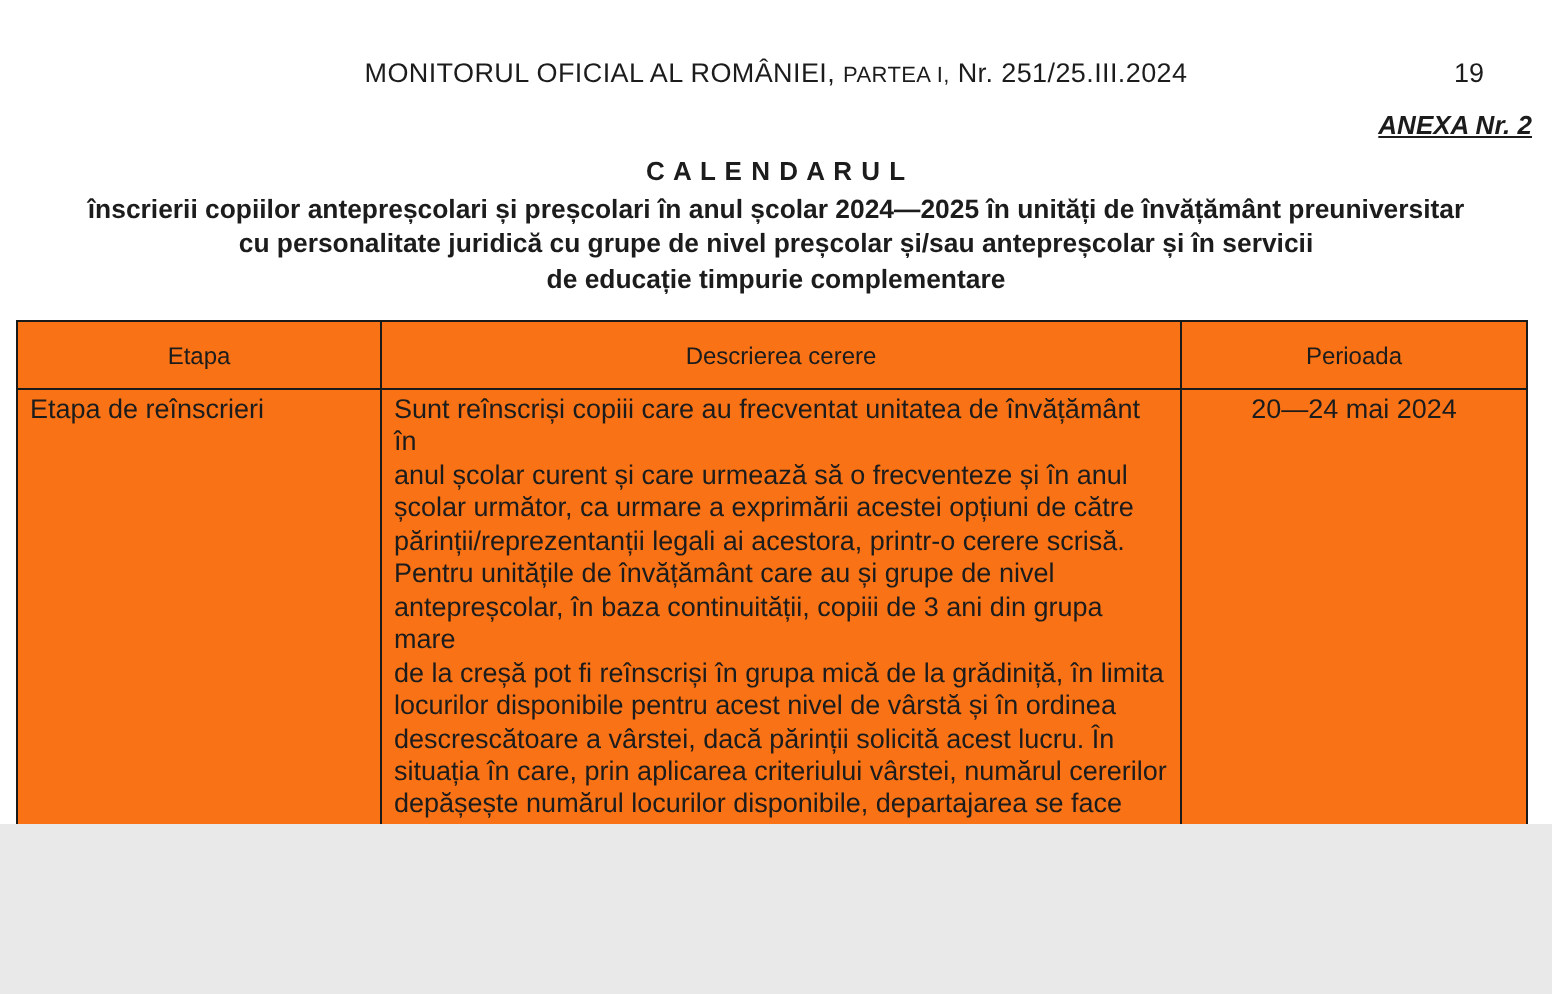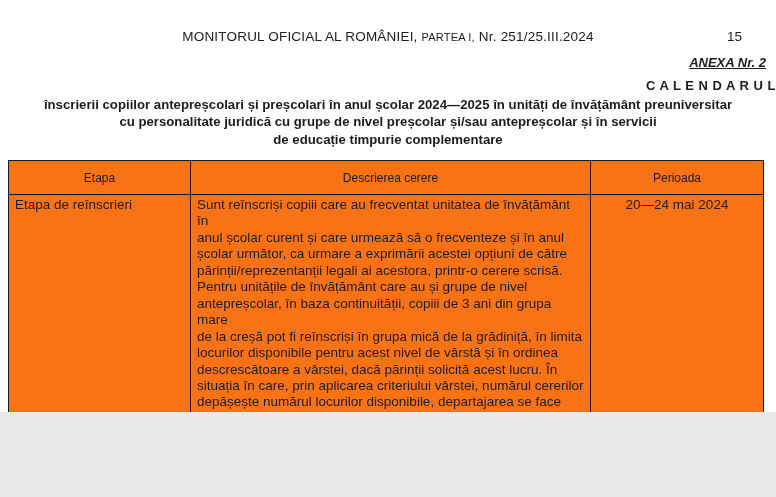--- a/index.html
+++ b/index.html
@@ -45,21 +45,20 @@
     top: 78px;
     left: 0;
     width: 100%;
     text-align: center;
     font-weight: bold;
   }
   .calendar-heading {
     font-size: 13px;
     letter-spacing: 0.5px;
     margin-bottom: 3px;
-    text-align: right;
   }
   .calendar-subtitle {
     font-size: 13.2px;
     line-height: 17.3px;
     white-space: pre-line;
   }
   table.calendar-table {
     position: absolute;
     top: 160px;
     left: 8px;
@@ -96,21 +95,21 @@
   }
   td.period-cell { text-align: center; }
 </style>
 </head>
 <body>
 
 <div class="page">
 
   <div class="masthead-line"><span>MONITORUL OFICIAL AL ROMÂNIEI,</span> <span class="masthead-part">PARTEA I,</span> <span>Nr. 251/25.III.2024</span></div>
 
-  <div class="page-number">15</div>
+  <div class="page-number">19</div>
 
   <div class="annex-label">ANEXA Nr. 2</div>
 
   <div class="title-block">
     <div class="calendar-heading">C A L E N D A R U L</div>
     <div class="calendar-subtitle">înscrierii copiilor antepreșcolari și preșcolari în anul școlar 2024—2025 în unități de învățământ preuniversitar
 cu personalitate juridică cu grupe de nivel preșcolar și/sau antepreșcolar și în servicii
 de educație timpurie complementare</div>
   </div>
 

